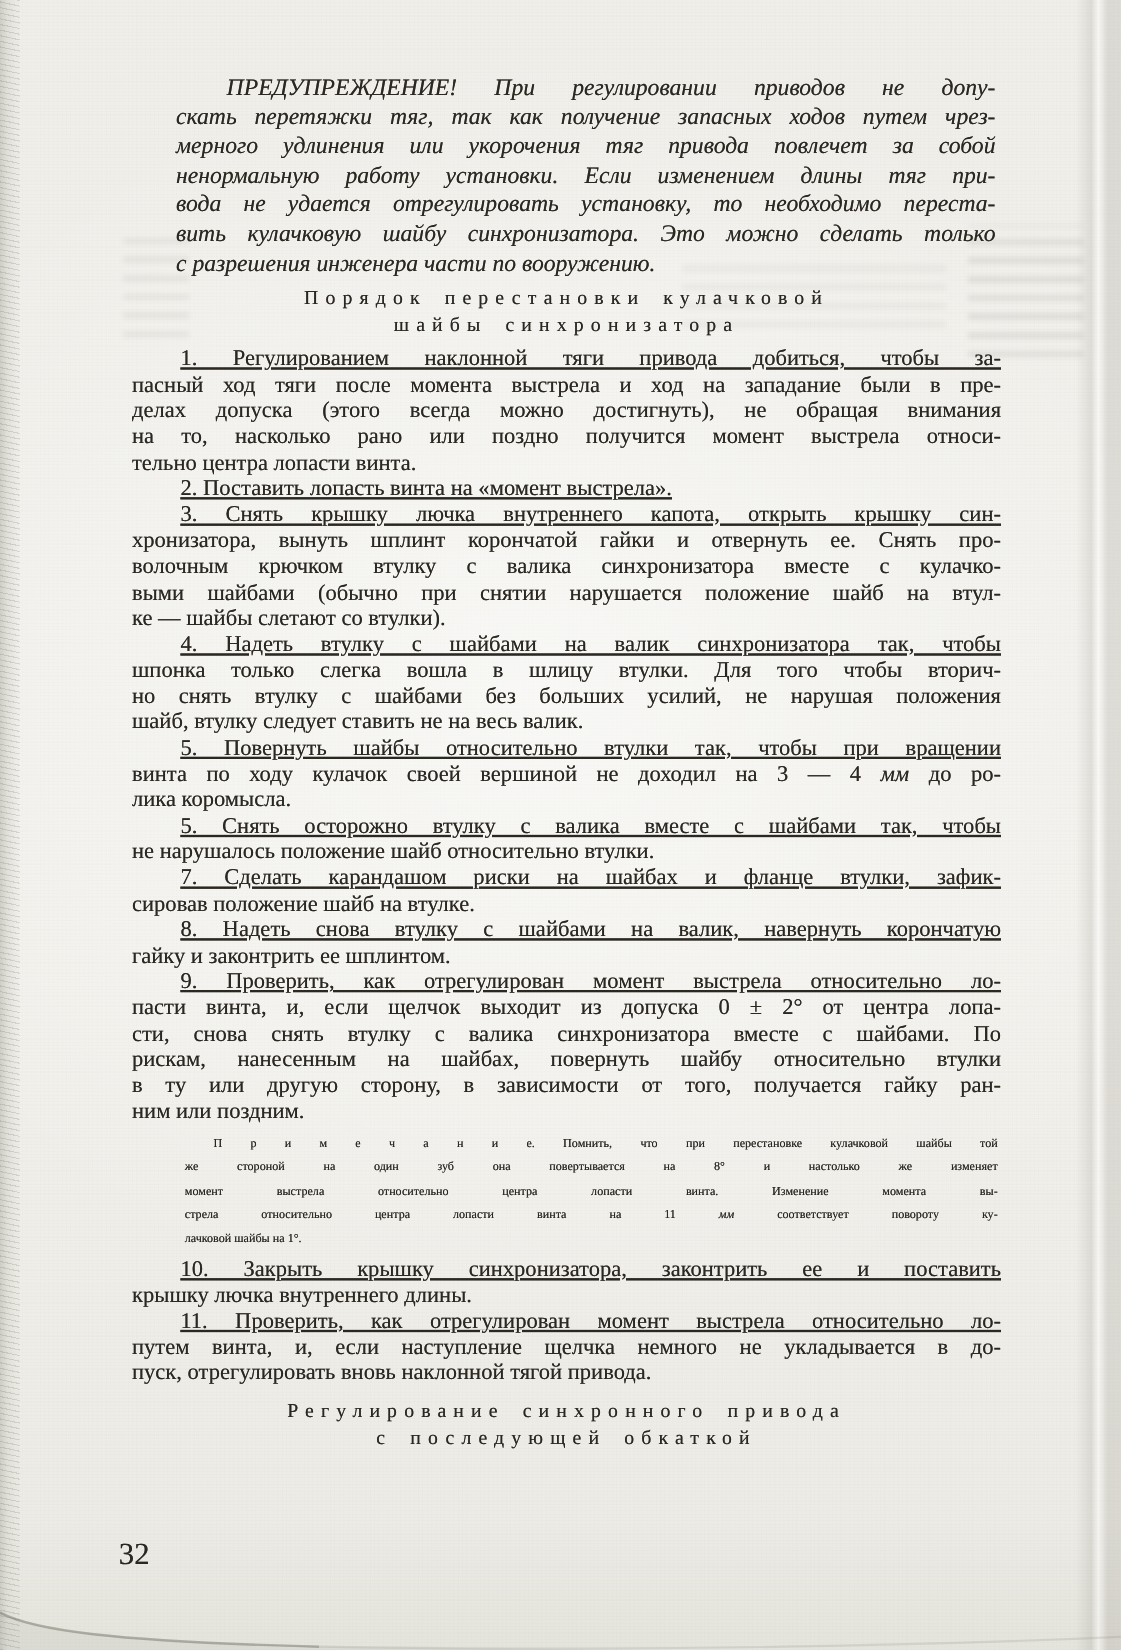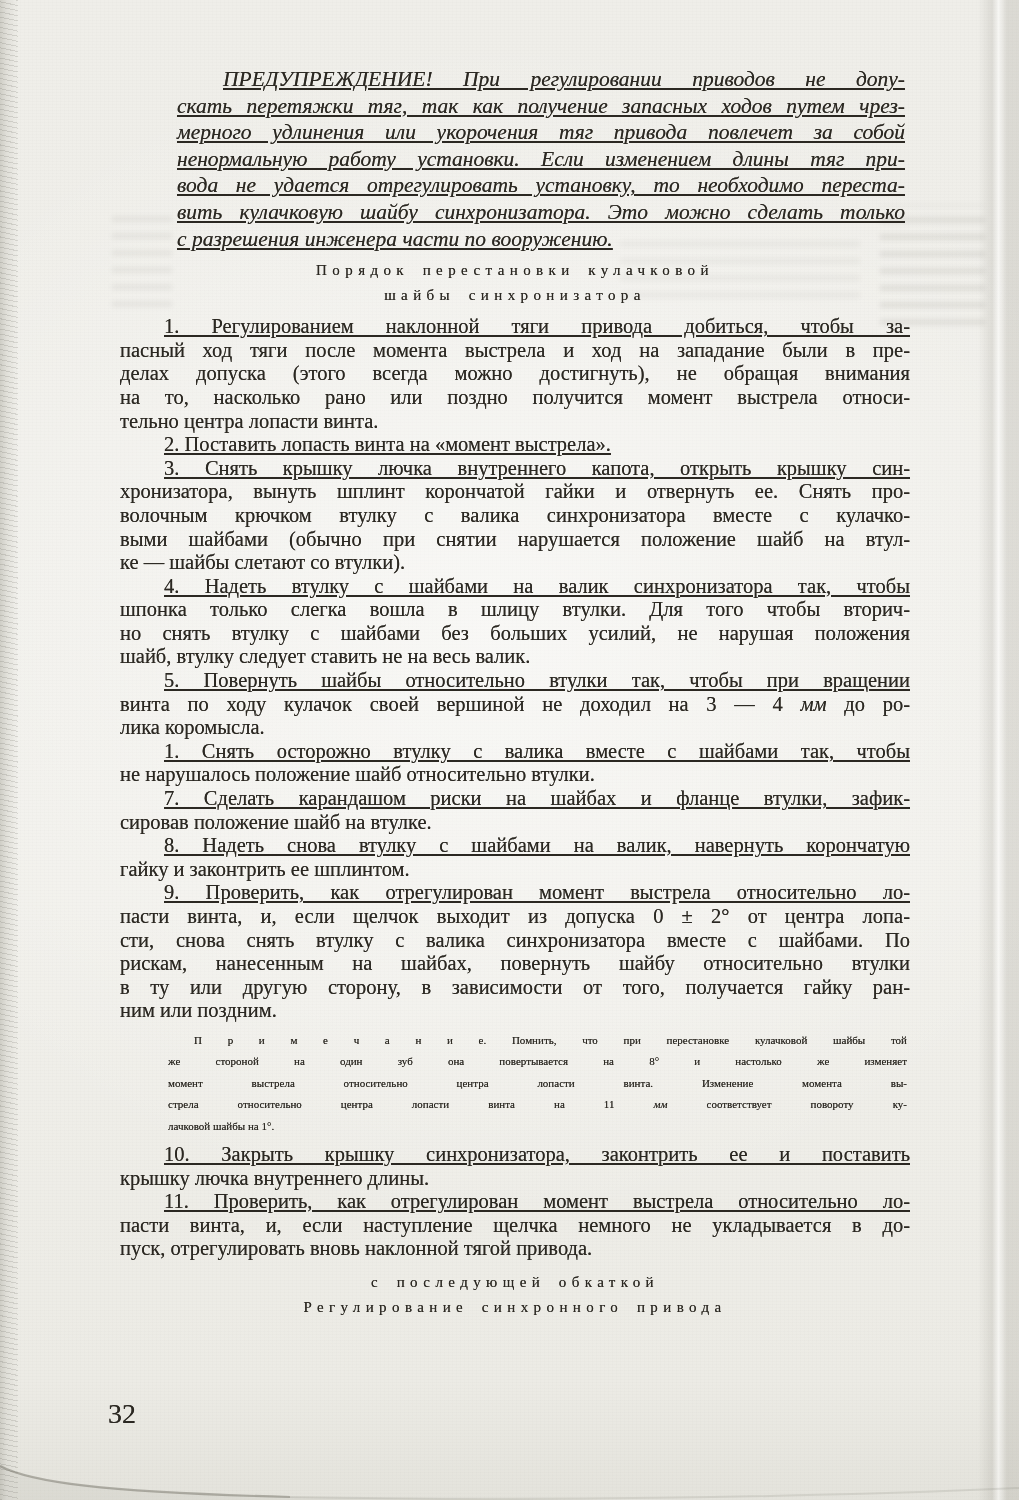--- a/index.html
+++ b/index.html
@@ -45,30 +45,29 @@
     top: 66px;
     width: 790px;
     font-size: 20.5px;
     line-height: 23.6px;
     text-shadow: 0 0 0.6px rgba(43,40,34,0.75);
   }
   .line { text-align: justify; text-align-last: justify; white-space: normal; }
   .line.last { text-align-last: left; }
 
   .block.warning {
-    margin: 0 5px 6px 57px;
+    margin: 0 5px 6px 40px;
     font-style: italic;
     font-size: 21.5px;
     line-height: 26.6px;
-    text-decoration: underline;
   }
   .block.warning .line.first { text-indent: 46px; }
 
   .block.heading {
-    font-size: 15px;
+    font-size: 18px;
     line-height: 25px;
     letter-spacing: 0.36em;
     word-spacing: 0.30em;
     margin: 2px 0 7px 0;
   }
   .block.heading .line { text-align: center; text-align-last: center; }
 
   .block.para .line.first { text-indent: 44px; text-decoration: underline; }
 
   .block.note {
@@ -150,21 +149,21 @@
         <div class="line">шпонка только слегка вошла в шлицу втулки. Для того чтобы вторич-</div>
         <div class="line">но снять втулку с шайбами без больших усилий, не нарушая положения</div>
         <div class="line last">шайб, втулку следует ставить не на весь валик.</div>
       </div>
       <div class="block para">
         <div class="line first">5. Повернуть шайбы относительно втулки так, чтобы при вращении</div>
         <div class="line">винта по ходу кулачок своей вершиной не доходил на 3 — 4 <i>мм</i> до ро-</div>
         <div class="line last">лика коромысла.</div>
       </div>
       <div class="block para">
-        <div class="line first">1. Снять осторожно втулку с валика вместе с шайбами так, чтобы</div>
+        <div class="line first">5. Снять осторожно втулку с валика вместе с шайбами так, чтобы</div>
         <div class="line last">не нарушалось положение шайб относительно втулки.</div>
       </div>
       <div class="block para">
         <div class="line first">7. Сделать карандашом риски на шайбах и фланце втулки, зафик-</div>
         <div class="line last">сировав положение шайб на втулке.</div>
       </div>
       <div class="block para">
         <div class="line first">8. Надеть снова втулку с шайбами на валик, навернуть корончатую</div>
         <div class="line last">гайку и законтрить ее шплинтом.</div>
       </div>
@@ -182,26 +181,26 @@
         <div class="line">момент выстрела относительно центра лопасти винта.  Изменение момента вы-</div>
         <div class="line">стрела относительно центра лопасти винта на 11 <i>мм</i> соответствует повороту ку-</div>
         <div class="line last">лачковой шайбы на 1°.</div>
       </div>
       <div class="block para">
         <div class="line first">10. Закрыть  крышку  синхронизатора,  законтрить ее и поставить</div>
         <div class="line last">крышку лючка внутреннего длины.</div>
       </div>
       <div class="block para">
         <div class="line first">11. Проверить, как отрегулирован момент выстрела относительно ло-</div>
-        <div class="line">пасти винта, и, если наступление щелчка немного не укладывается в до-</div>
+        <div class="line">путем винта, и, если наступление щелчка немного не укладывается в до-</div>
         <div class="line last">пуск, отрегулировать вновь наклонной тягой привода.</div>
       </div>
       <div class="block heading h2gap">
+        <div class="line first">Регулирование синхронного привода</div>
         <div class="line last">с последующей обкаткой</div>
-        <div class="line first">Регулирование синхронного привода</div>
       </div>
     </main>
 
   <div class="page-number">32</div>
 
   <svg class="bottom-curl" width="1019" height="1500" viewBox="0 0 1019 1500">
     <path d="M0,1466 C 30,1482 100,1492 290,1497 L 600,1500 L 0,1500 Z" fill="rgba(150,147,137,0.10)"></path>
     <path d="M0,1466 C 30,1482 100,1492 290,1497" fill="none" stroke="rgba(105,102,92,0.45)" stroke-width="2.2"></path>
     <path d="M290,1497 C 520,1501 800,1498 1019,1488" fill="none" stroke="rgba(130,127,117,0.18)" stroke-width="2"></path>
   </svg>

